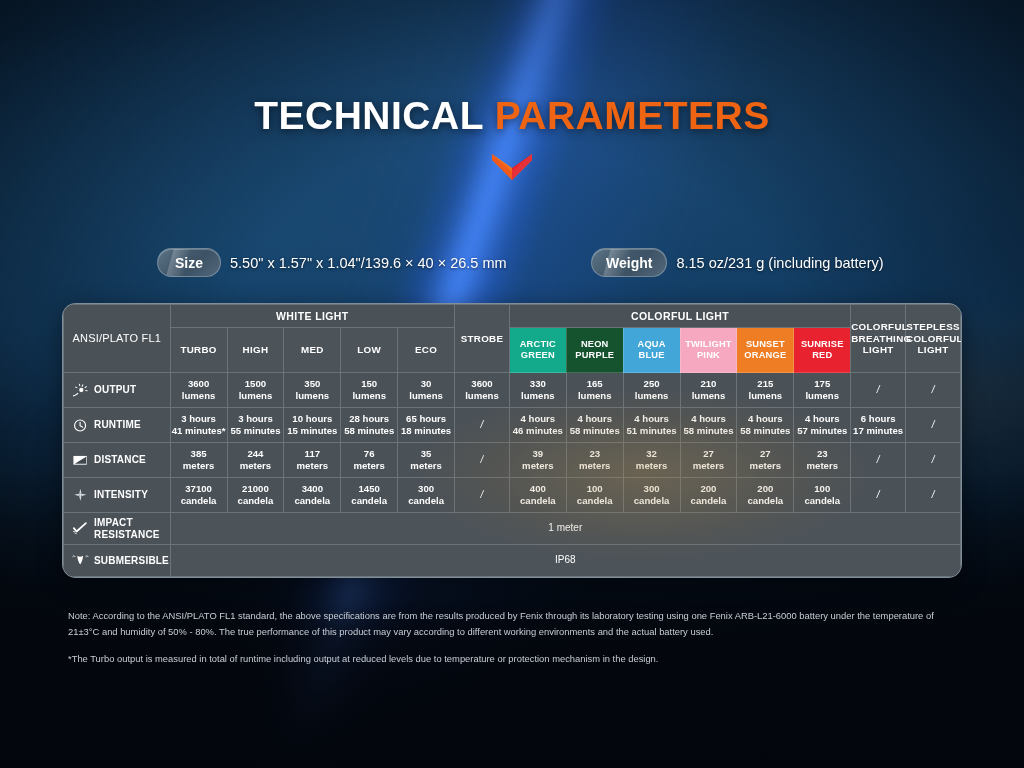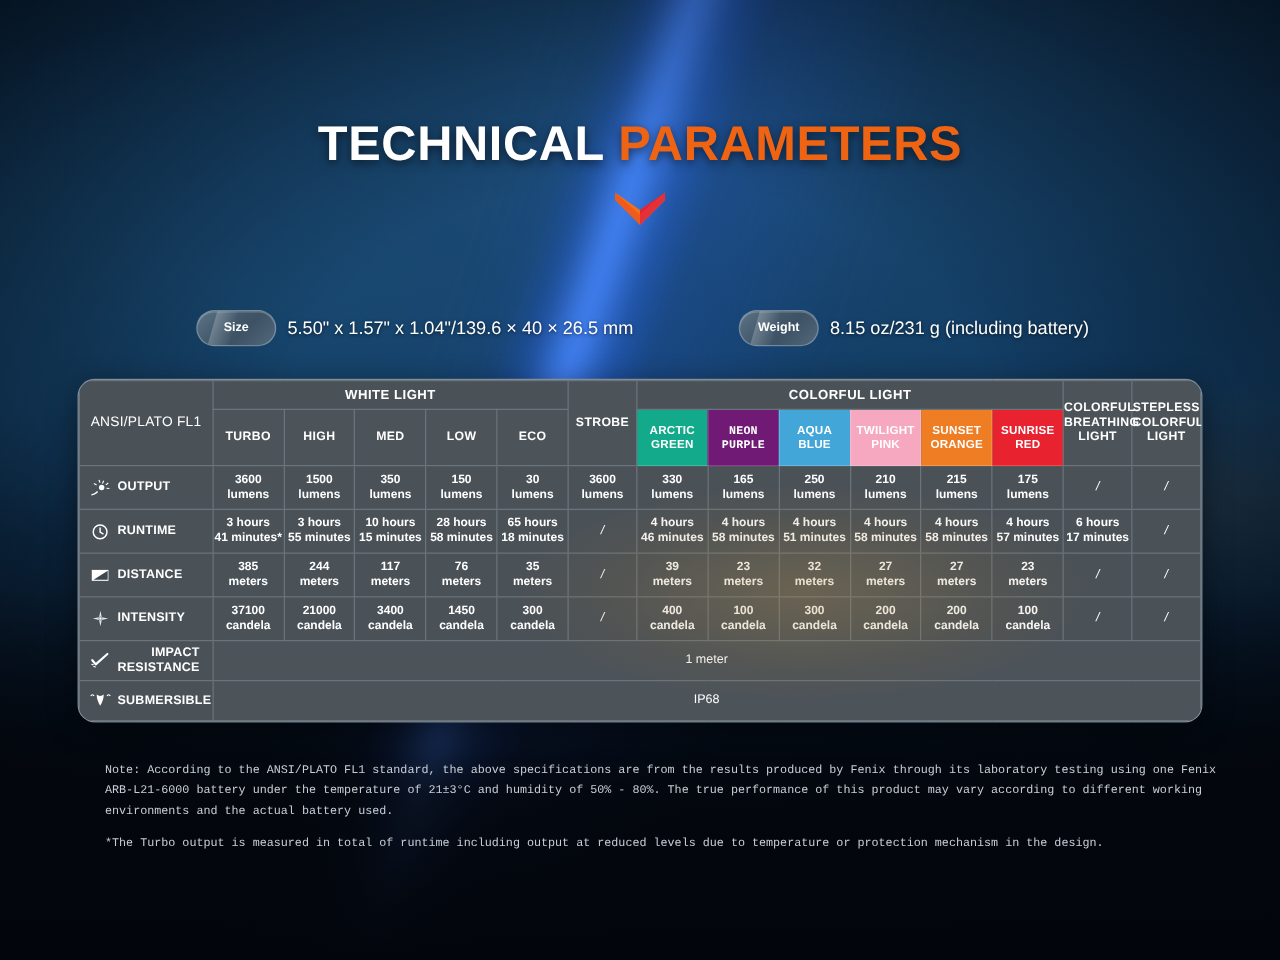--- a/index.html
+++ b/index.html
@@ -77,21 +77,21 @@
   
   .sw-row { position:absolute; top:248px; left:0; right:0; height:30px; }
   .swgrp { position:absolute; display:flex; align-items:center; gap:9px; }
   .swgrp.size   { left:157px; }
   .swgrp.weight { left:591px; }
   .pill {
     position:relative;
     min-width:64px; height:29px; border-radius:15px;
     background:linear-gradient(135deg,#5d7486 0%,#43596c 38%,#3d5264 60%,#53697c 100%);
     border:1px solid rgba(190,210,225,0.38);
-    color:#ffffff; font-size:10px; font-weight:bold;
+    color:#ffffff; font-size:14px; font-weight:bold;
     display:flex; align-items:center; justify-content:center;
     padding:0 14px;
     box-shadow:inset 0 1px 0 rgba(255,255,255,0.22);
     overflow:hidden;
   }
   .pill::after {
     content:""; position:absolute; left:20%; top:-40%; width:26%; height:190%;
     background:linear-gradient(90deg, rgba(255,255,255,0.22), rgba(255,255,255,0.02));
     transform:rotate(16deg);
   }
@@ -126,35 +126,35 @@
   tr.grp td { background:#4a5157; }
   th { font-weight:bold; }
   .hdr-main { font-size:10.5px; font-weight:bold; letter-spacing:0.4px; background:#4a5258; }
   .corner { font-size:11px; font-weight:normal; background:#4a5258; letter-spacing:0.2px; }
   .colhdr { font-size:9.8px; font-weight:bold; letter-spacing:0.3px; background:#4c5359; }
 
   .chip { font-size:9.3px; font-weight:bold; color:#ffffff; line-height:1.2;
           letter-spacing:0.2px; padding:5px 1px; }
 
   .rowlabel {
-    text-align:right; font-size:10px; font-weight:bold; letter-spacing:0.2px;
+    text-align:left; font-size:10px; font-weight:bold; letter-spacing:0.2px;
     padding-left:8px; background:#4a5157;
   }
   .rowlabel .lbl-inner { display:flex; align-items:center; gap:5px; }
   .rowlabel .txt { white-space:pre-line; line-height:1.12; }
   .ico { flex:0 0 auto; display:inline-flex; align-items:center; justify-content:center; width:17px; height:15px; }
 
   td.val { font-size:9.6px; padding:5px 1px;font-weight:bold; }
   td.val .n { display:block; }
   td.val .u { display:block; }
   td.slash { font-size:10px; font-style:italic; }
   td.span { font-size:10px; }
 
   
-  .notes { position:absolute; left:84px; top:608px; width:890px;font-family:Liberation Mono, monospace; }
+  .notes { position:absolute; left:68px; top:608px; width:890px; }
   .notes p { color:#c9ced6; font-size:9.4px; line-height:1.75; text-align:left; }
   .notes p.n2 { margin-top:10px; }
 </style>
 </head>
 <body>
 
 <div id="bg">
   <div class="sky"></div>
   <div class="beam2"></div>
   <div class="beam"></div>
@@ -219,21 +219,21 @@
             <th class="colhdr" rowspan="2">COLORFUL<br>BREATHING<br>LIGHT</th>
             <th class="colhdr" rowspan="2">STEPLESS<br>COLORFUL<br>LIGHT</th>
           </tr>
           <tr>
             <th class="colhdr" style="height: 35px;">TURBO</th>
             <th class="colhdr" style="height: 35px;">HIGH</th>
             <th class="colhdr" style="height: 35px;">MED</th>
             <th class="colhdr" style="height: 35px;">LOW</th>
             <th class="colhdr" style="height: 35px;">ECO</th>
             <th class="chip" style="background: rgb(19, 169, 139); border-color: rgba(255, 255, 255, 0.18); margin-left: 37px;">ARCTIC<br>GREEN</th>
-            <th class="chip" style="background: #701a75; border-color: rgba(255, 255, 255, 0.18); font-family: Liberation Mono, monospace;">NEON<br>PURPLE</th>
+            <th class="chip" style="background: #14532d; border-color: rgba(255, 255, 255, 0.18);">NEON<br>PURPLE</th>
             <th class="chip" style="background: rgb(66, 166, 217); border-color: rgba(255, 255, 255, 0.18);">AQUA<br>BLUE</th>
             <th class="chip" style="background: rgb(246, 168, 192); border-color: rgba(255, 255, 255, 0.18);">TWILIGHT<br>PINK</th>
             <th class="chip" style="background: rgb(239, 125, 35); border-color: rgba(255, 255, 255, 0.18);">SUNSET<br>ORANGE</th>
             <th class="chip" style="background: rgb(232, 34, 46); border-color: rgba(255, 255, 255, 0.18);">SUNRISE<br>RED</th>
           </tr>
         </thead>
       <tbody>
           <tr class="grp" style="height: 35px;">
             <td class="rowlabel">
               <div class="lbl-inner">

